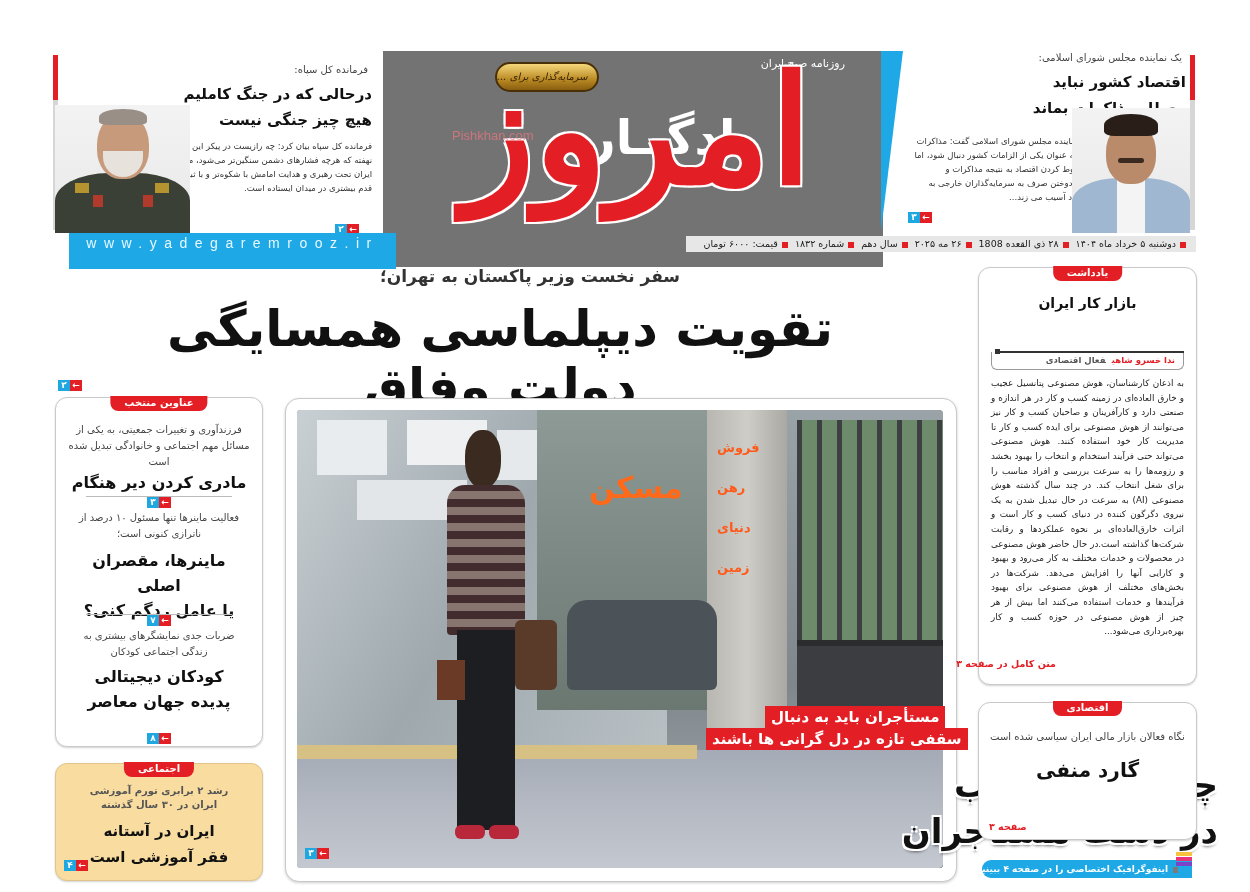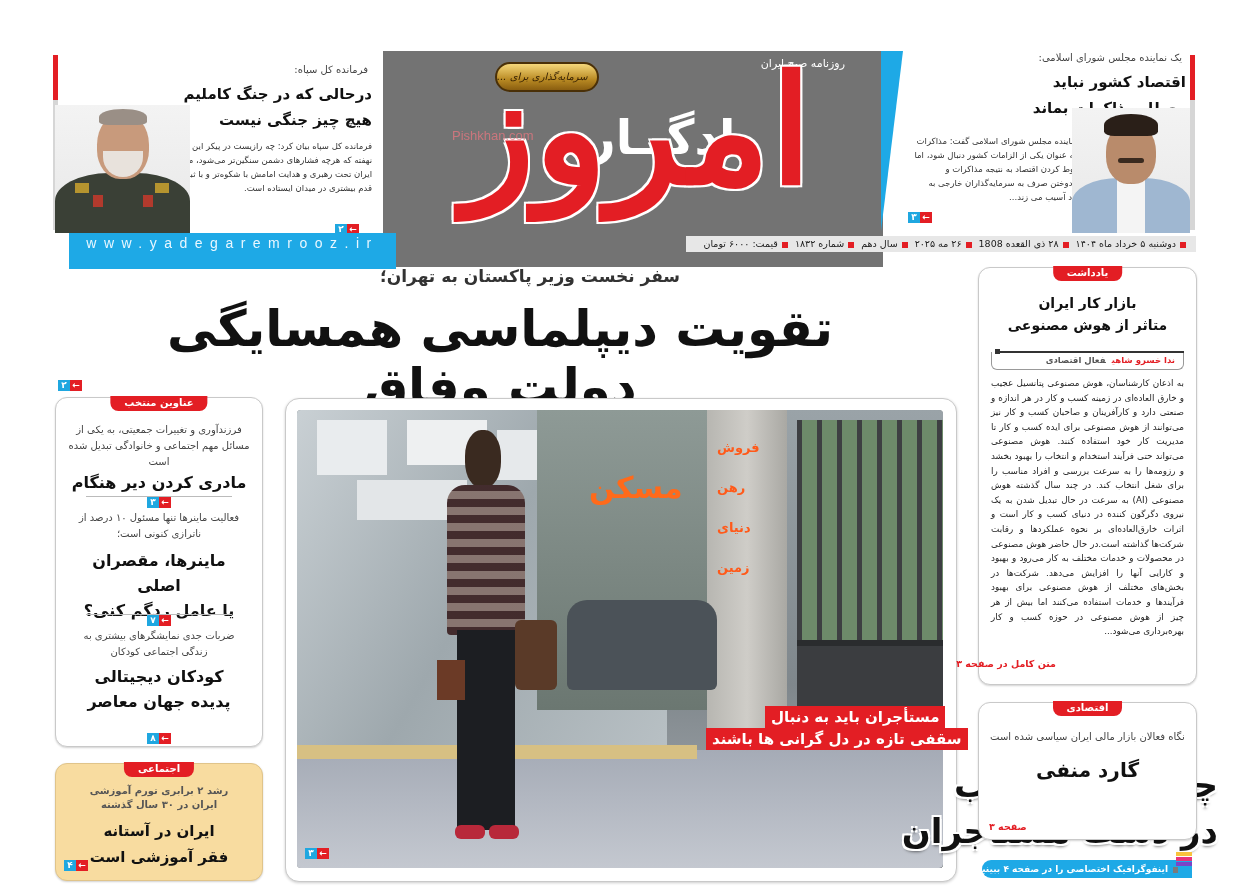--- a/index.html
+++ b/index.html
@@ -252,21 +252,20 @@
   <div>در دست مستاجران</div>
 </div>
 <div class="pref" style="position:absolute; left:305px; top:848px;">
   <span class="pg">۳</span>
     <span class="ar">←</span>
 </div>
 
 <div class="card" style="left:978px; top:267px; width:219px; height:418px;">
   <div class="card-tag">یادداشت</div>
   <div class="center card-head" style="position:absolute; left:0; right:0; top:24px; font-size:14px; line-height:22px;">بازار کار ایران</div>
-  <div class="center card-head" style="position:absolute; left:0; right:0; top:46px; font-size:14px; line-height:22px;">متاثر از هوش مصنوعی</div>
   <div class="byline">
     <span class="author">ندا خسرو شاهی</span><span class="role">فعال اقتصادی</span>
   </div>
   <div class="note-body" style="position:absolute; left:12px; right:12px; top:108px;">به اذعان کارشناسان، هوش مصنوعی پتانسیل عجیب و خارق العاده‌ای در زمینه کسب و کار در هر اندازه و صنعتی دارد و کارآفرینان و صاحبان کسب و کار نیز می‌توانند از هوش مصنوعی برای ایده کسب و کار تا مدیریت کار خود استفاده کنند. هوش مصنوعی می‌تواند حتی فرآیند استخدام و انتخاب را بهبود بخشد و رزومه‌ها را به سرعت بررسی و افراد مناسب را برای شغل انتخاب کند. در چند سال گذشته هوش مصنوعی (AI) به سرعت در حال تبدیل شدن به یک نیروی دگرگون کننده در دنیای کسب و کار است و اثرات خارق‌العاده‌ای بر نحوه عملکردها و رقابت شرکت‌ها گذاشته است.در حال حاضر هوش مصنوعی در محصولات و خدمات مختلف به کار می‌رود و بهبود و کارایی آنها را افزایش می‌دهد. شرکت‌ها در بخش‌های مختلف از هوش مصنوعی برای بهبود فرآیندها و خدمات استفاده می‌کنند اما بیش از هر چیز از هوش مصنوعی در حوزه کسب و کار بهره‌برداری می‌شود...</div>
   <div class="red-link" style="position:absolute; right:140px; top:390px; white-space:nowrap;">متن کامل در صفحه ۳</div>
 </div>
 
 <div class="card" style="left:978px; top:702px; width:219px; height:138px;">
   <div class="card-tag">اقتصادی</div>
   <div class="center small-kicker" style="position:absolute; left:0; right:0; top:26px;">نگاه فعالان بازار مالی ایران سیاسی شده است</div>

